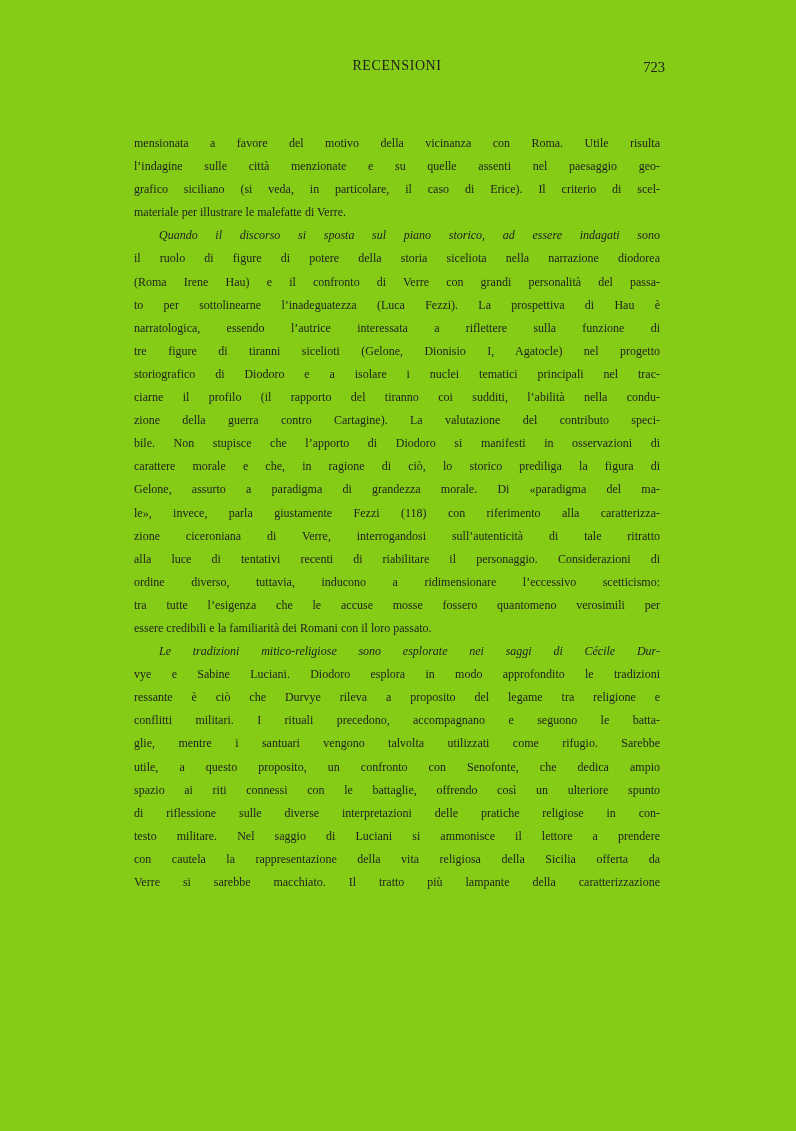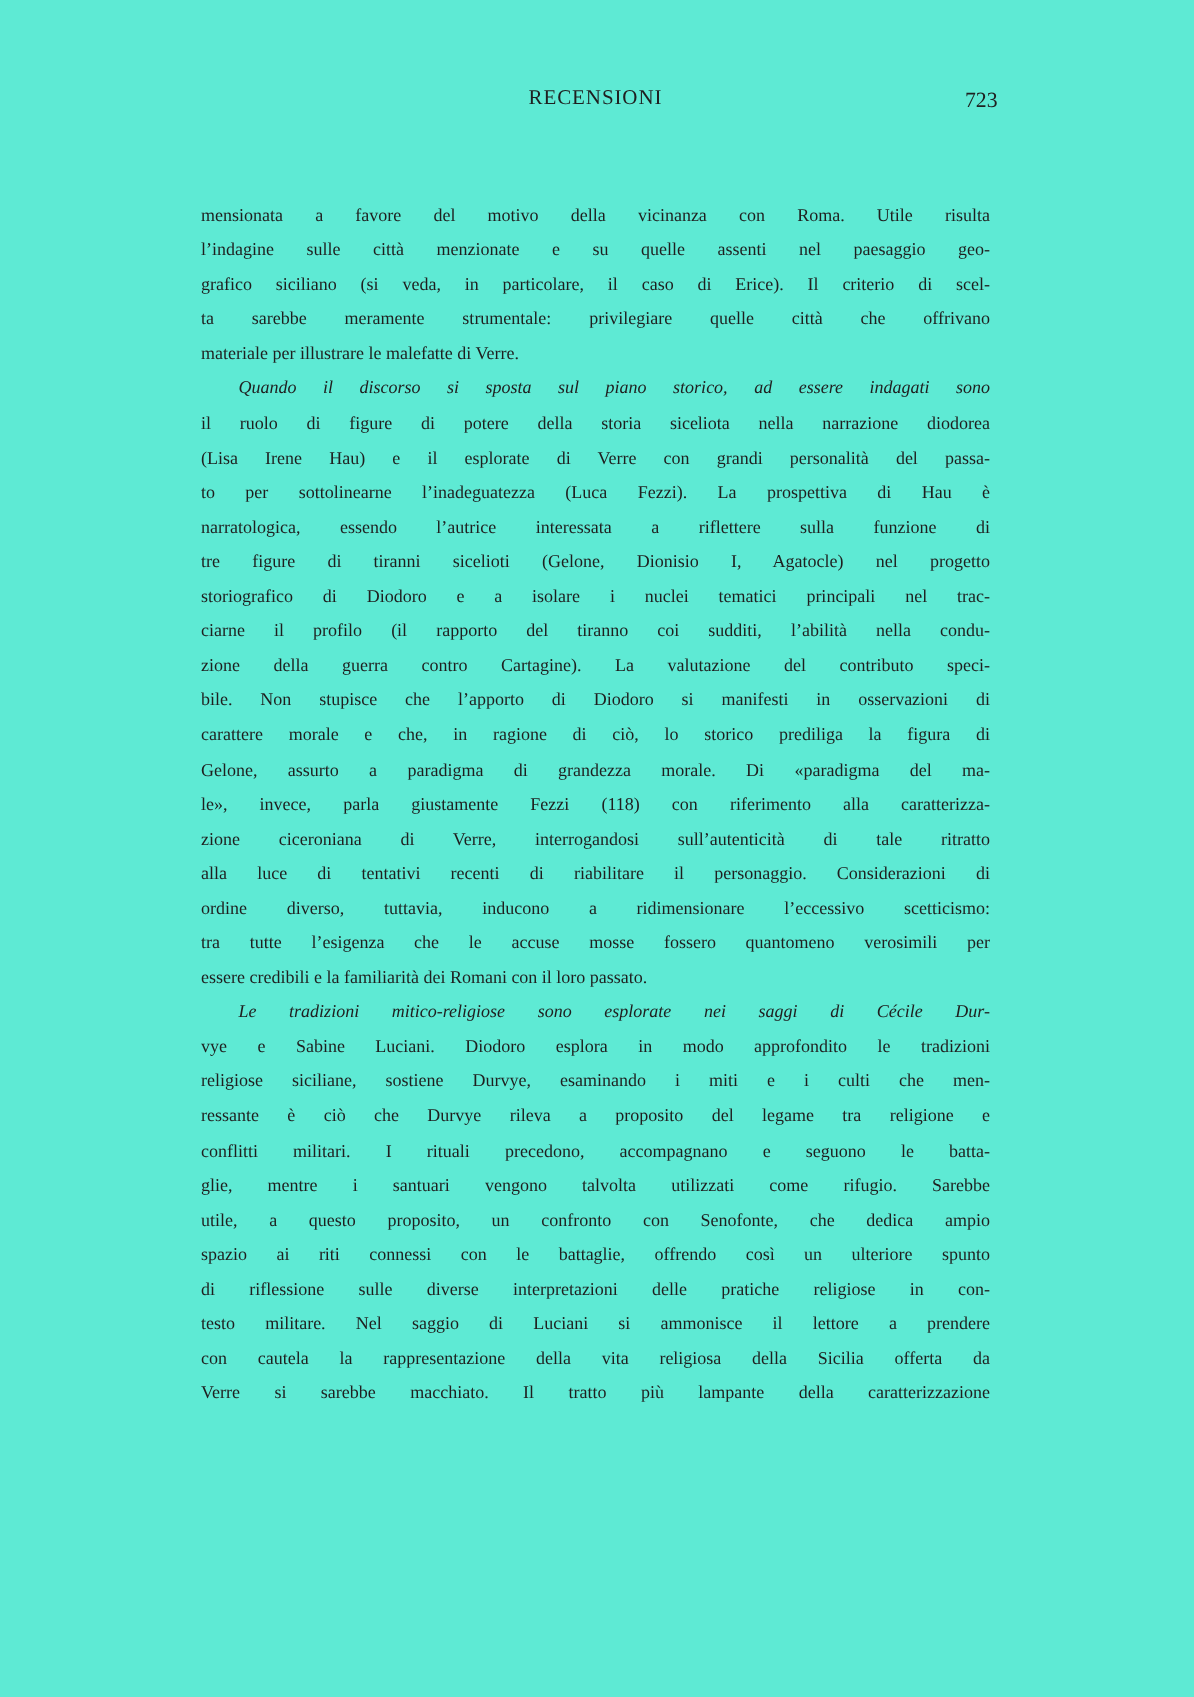--- a/index.html
+++ b/index.html
@@ -55,52 +55,50 @@
     text-align-last: justify;
   }
   .line.indent {
     padding-left: 25px;
     font-style: italic;
   }
 </style>
 </head>
 <body>
 
-<div class="page" style="background: #5eead4; color: rgb(31, 31, 31);">
+<div class="page" style="background: #84cc16; color: rgb(31, 31, 31);">
   <div class="header">
     <span class="running-title">RECENSIONI</span>
     <span class="page-number">723</span>
   </div>
   <div class="body-text">
       <div class="line just">mensionata a favore del motivo della vicinanza con Roma. Utile risulta</div>
       <div class="line just">l’indagine sulle città menzionate e su quelle assenti nel paesaggio geo-</div>
       <div class="line just">grafico siciliano (si veda, in particolare, il caso di Erice). Il criterio di scel-</div>
-      <div class="line just">ta sarebbe meramente strumentale: privilegiare quelle città che offrivano</div>
       <div class="line">materiale per illustrare le malefatte di Verre.</div>
       <div class="line just indent">Quando il discorso si sposta sul piano storico, ad essere indagati sono</div>
       <div class="line just">il ruolo di figure di potere della storia siceliota nella narrazione diodorea</div>
-      <div class="line just">(Lisa Irene Hau) e il esplorate di Verre con grandi personalità del passa-</div>
+      <div class="line just">(Roma Irene Hau) e il confronto di Verre con grandi personalità del passa-</div>
       <div class="line just">to per sottolinearne l’inadeguatezza (Luca Fezzi). La prospettiva di Hau è</div>
       <div class="line just">narratologica, essendo l’autrice interessata a riflettere sulla funzione di</div>
       <div class="line just">tre figure di tiranni sicelioti (Gelone, Dionisio I, Agatocle) nel progetto</div>
       <div class="line just">storiografico di Diodoro e a isolare i nuclei tematici principali nel trac-</div>
       <div class="line just">ciarne il profilo (il rapporto del tiranno coi sudditi, l’abilità nella condu-</div>
       <div class="line just">zione della guerra contro Cartagine). La valutazione del contributo speci-</div>
       <div class="line just">bile. Non stupisce che l’apporto di Diodoro si manifesti in osservazioni di</div>
       <div class="line just">carattere morale e che, in ragione di ciò, lo storico prediliga la figura di</div>
       <div class="line just">Gelone, assurto a paradigma di grandezza morale. Di «paradigma del ma-</div>
       <div class="line just">le», invece, parla giustamente Fezzi (118) con riferimento alla caratterizza-</div>
       <div class="line just">zione ciceroniana di Verre, interrogandosi sull’autenticità di tale ritratto</div>
       <div class="line just">alla luce di tentativi recenti di riabilitare il personaggio. Considerazioni di</div>
       <div class="line just">ordine diverso, tuttavia, inducono a ridimensionare l’eccessivo scetticismo:</div>
       <div class="line just">tra tutte l’esigenza che le accuse mosse fossero quantomeno verosimili per</div>
       <div class="line">essere credibili e la familiarità dei Romani con il loro passato.</div>
       <div class="line just indent">Le tradizioni mitico-religiose sono esplorate nei saggi di Cécile Dur-</div>
       <div class="line just">vye e Sabine Luciani. Diodoro esplora in modo approfondito le tradizioni</div>
-      <div class="line just">religiose siciliane, sostiene Durvye, esaminando i miti e i culti che men-</div>
       <div class="line just">ressante è ciò che Durvye rileva a proposito del legame tra religione e</div>
       <div class="line just">conflitti militari. I rituali precedono, accompagnano e seguono le batta-</div>
       <div class="line just">glie, mentre i santuari vengono talvolta utilizzati come rifugio. Sarebbe</div>
       <div class="line just">utile, a questo proposito, un confronto con Senofonte, che dedica ampio</div>
       <div class="line just">spazio ai riti connessi con le battaglie, offrendo così un ulteriore spunto</div>
       <div class="line just">di riflessione sulle diverse interpretazioni delle pratiche religiose in con-</div>
       <div class="line just">testo militare. Nel saggio di Luciani si ammonisce il lettore a prendere</div>
       <div class="line just">con cautela la rappresentazione della vita religiosa della Sicilia offerta da</div>
       <div class="line just">Verre si sarebbe macchiato. Il tratto più lampante della caratterizzazione</div>
     </div>

